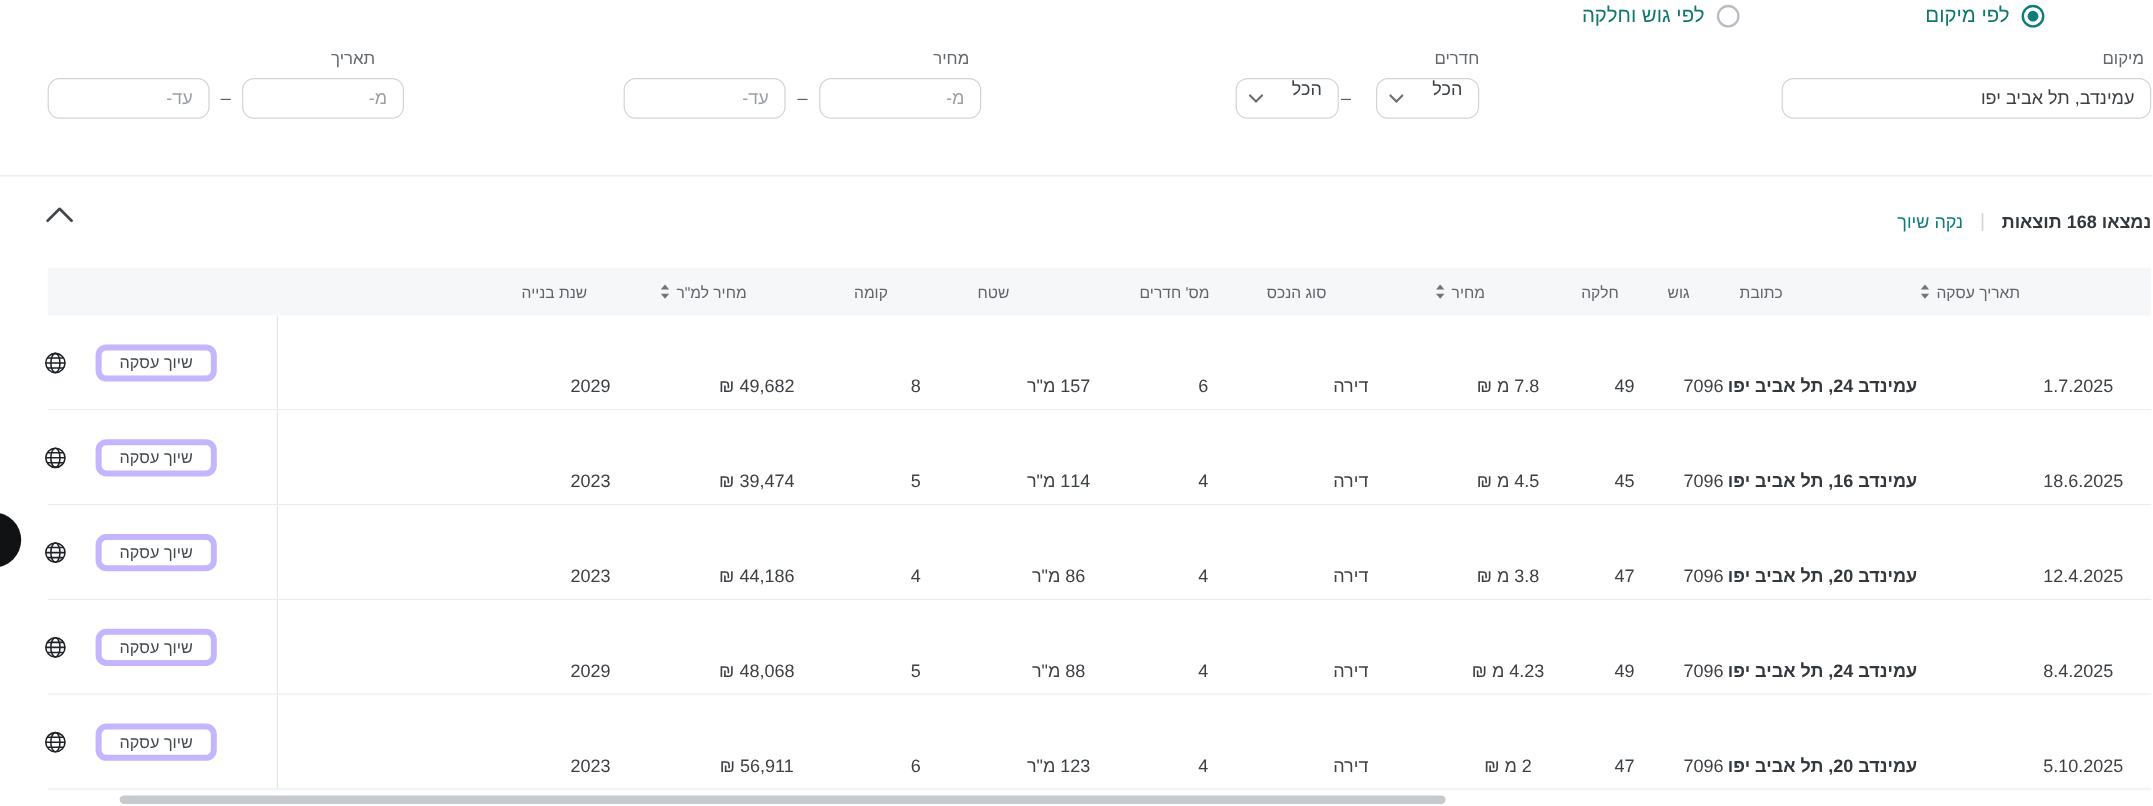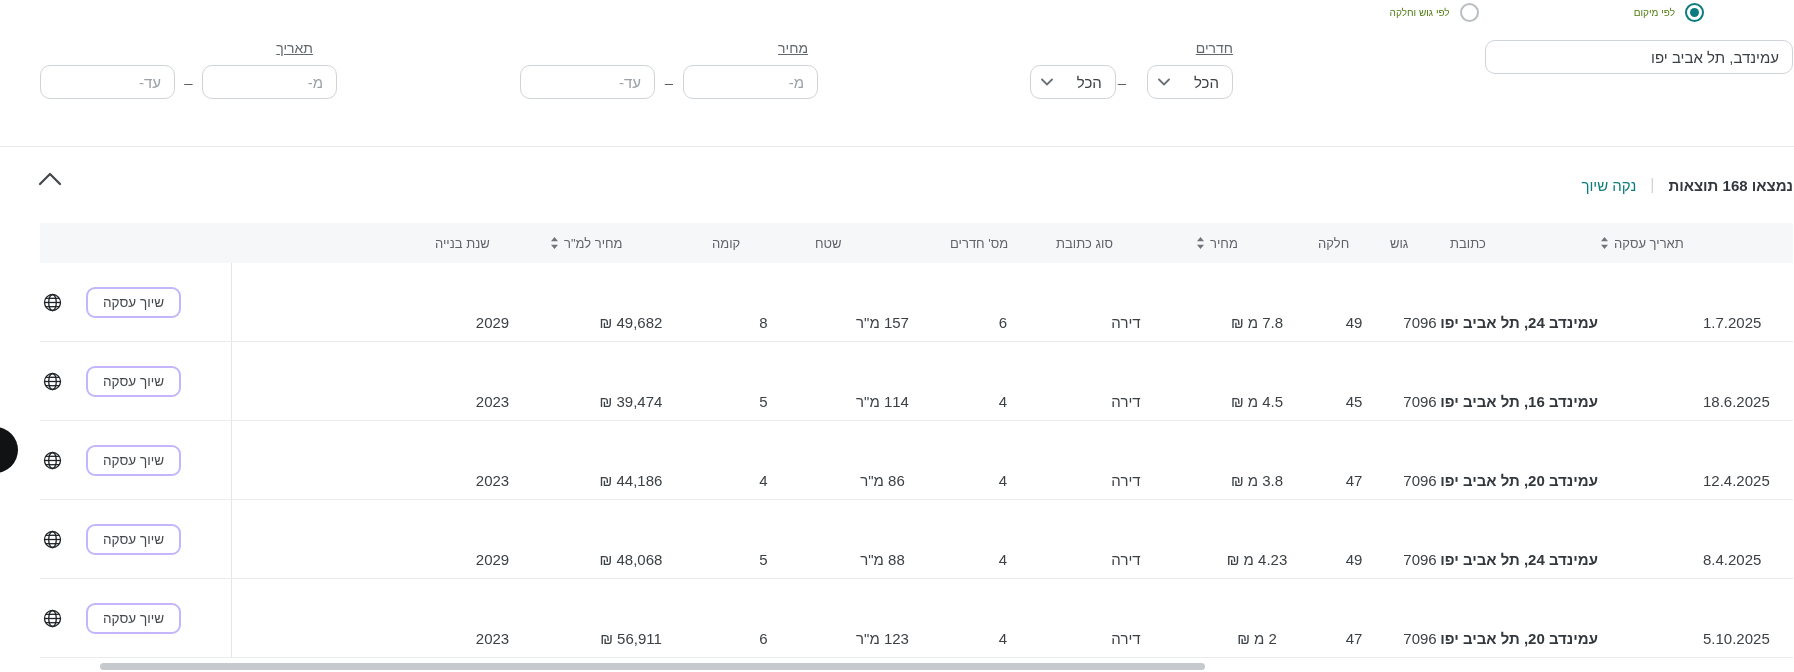--- a/index.html
+++ b/index.html
@@ -21,46 +21,46 @@
   .radio {
     width: 19px; height: 19px; border-radius: 50%;
     border: 2px solid #b9bec3; background: #fff;
     display: inline-flex; align-items: center; justify-content: center;
   }
   .radio.selected { border-color: var(--accent); }
   .radio.selected::after {
     content: ""; width: 9px; height: 9px; border-radius: 50%;
     background: var(--accent);
   }
-  .mode-label { font-size: 10px; color: #4d7c0f; }
+  .mode-label { font-size: 17px; color: #0f766e; }
   
   .filter-group { position: absolute; top: 40px; }
   .filter-label {
-    font-size: 14px; color: #63686d; text-align: right; margin-bottom: 9px; text-decoration: underline;
+    font-size: 14px; color: #63686d; text-align: right; margin-bottom: 9px;
   }
   .range-row { display: flex; align-items: center; justify-content: space-between; }
   .box {
     height: 34px; border: 1px solid #cfd4d9; border-radius: 10px;
     background: #fff; font-family: "Liberation Sans", sans-serif;
     font-size: 15px; color: #3a3f44; padding: 0 13px; width: 100%;
     outline: none;
   }
   .box::placeholder { color: #9aa0a5; }
   .range-row .box { width: 135px; }
   .dash { color: #5a5f64; font-size: 15px; padding: 0 2px; }
   .g-location { right: 1px; width: 308px; }
   .g-location .filter-label { padding-left: 0; padding-right: 6px; }
   .g-rooms { right: 561px; width: 222px; }
   .g-rooms .range-row .select { width: 100px; }
   .g-price { right: 976px; width: 298px; }
   .g-price .filter-label { padding-right: 10px; }
   .g-date { right: 1457px; width: 297px; }
   .g-date .filter-label { padding-right: 24px; }
   .select {
-    position: relative; display: flex; align-items: center;
+    position: relative; display: flex; 
     cursor: pointer;
     margin-left: 19px;
   }
   .select-value { flex: 1; text-align: right; }
   .select .chev {
     position: absolute; left: 10px; top: 50%; transform: translateY(-50%);
     display: flex;
   }
   
   .top-divider { position: absolute; top: 146px; left: 0; right: 0; height: 1px; background: #e8e8e8; }
@@ -89,21 +89,21 @@
   .trow { height: 79px; border-bottom: 1px solid #eaebed; background: #fff; }
   .cell { font-size: 15px; color: #3c4146; text-align: center; margin-top: 41px; }
   .cell.col-date { text-align: left; padding-left: 103px; white-space: nowrap; }
   .cell.col-address { text-align: right; padding-right: 2px; font-weight: bold; color: #33383d; white-space: nowrap; }
   .cell-actions {
     height: 100%; display: flex; align-items: center;
     column-gap: 24px; padding-right: 50px;
     border-right: 1px solid #e3e5e7;
   }
   .assign-btn {
-    height: 31px; padding: 0 15px; border: 2px solid #c4b5fd; border-radius: 9px;
+    height: 31px; padding: 0 15px; border: 5px solid #c4b5fd; border-radius: 9px;
     background: #fff; font-family: "Liberation Sans", sans-serif;
     font-size: 13.5px; color: #44494e; cursor: pointer; white-space: nowrap;
   }
   .globe { display: flex; cursor: pointer; }
   .sort-icon { display: inline-flex; }
   
   .h-scrollbar {
     position: absolute; left: 100px; top: 663px; width: 1105px; height: 7px;
     border-radius: 4px; background: #c6c9cd;
   }
@@ -120,20 +120,21 @@
     <span class="radio selected"></span>
     <span class="mode-label">לפי מיקום</span>
   </div>
   <div class="mode-item">
     <span class="radio"></span>
     <span class="mode-label">לפי גוש וחלקה</span>
   </div>
 </div>
 
 <div class="filter-group g-location">
+  <div class="filter-label">מיקום</div>
   <input class="box" value="עמינדב, תל אביב יפו" style="">
 </div>
 
 <div class="filter-group g-rooms">
   <div class="filter-label">חדרים</div>
   <div class="range-row">
     <div class="select box" style="width:100px;">
       <span class="select-value">הכל</span>
       <span class="chev">
         <svg width="12" height="8" viewBox="0 0 12 8">
@@ -208,21 +209,21 @@
       <div class="hcell col-price">
         <span>מחיר</span>
         <span class="sort-icon">
           <svg width="9" height="14" viewBox="0 0 9 14">
             <path d="M4.5 1 L8 5.2 L1 5.2 Z" fill="#70757a"></path>
             <path d="M4.5 13 L1 8.8 L8 8.8 Z" fill="#70757a"></path>
           </svg>
         </span>
       </div>
       <div class="hcell col-type">
-        <span>סוג כתובת</span>
+        <span>סוג הנכס</span>
       </div>
       <div class="hcell col-rooms">
         <span>מס' חדרים</span>
       </div>
       <div class="hcell col-area">
         <span>שטח</span>
       </div>
       <div class="hcell col-floor">
         <span>קומה</span>
       </div>

